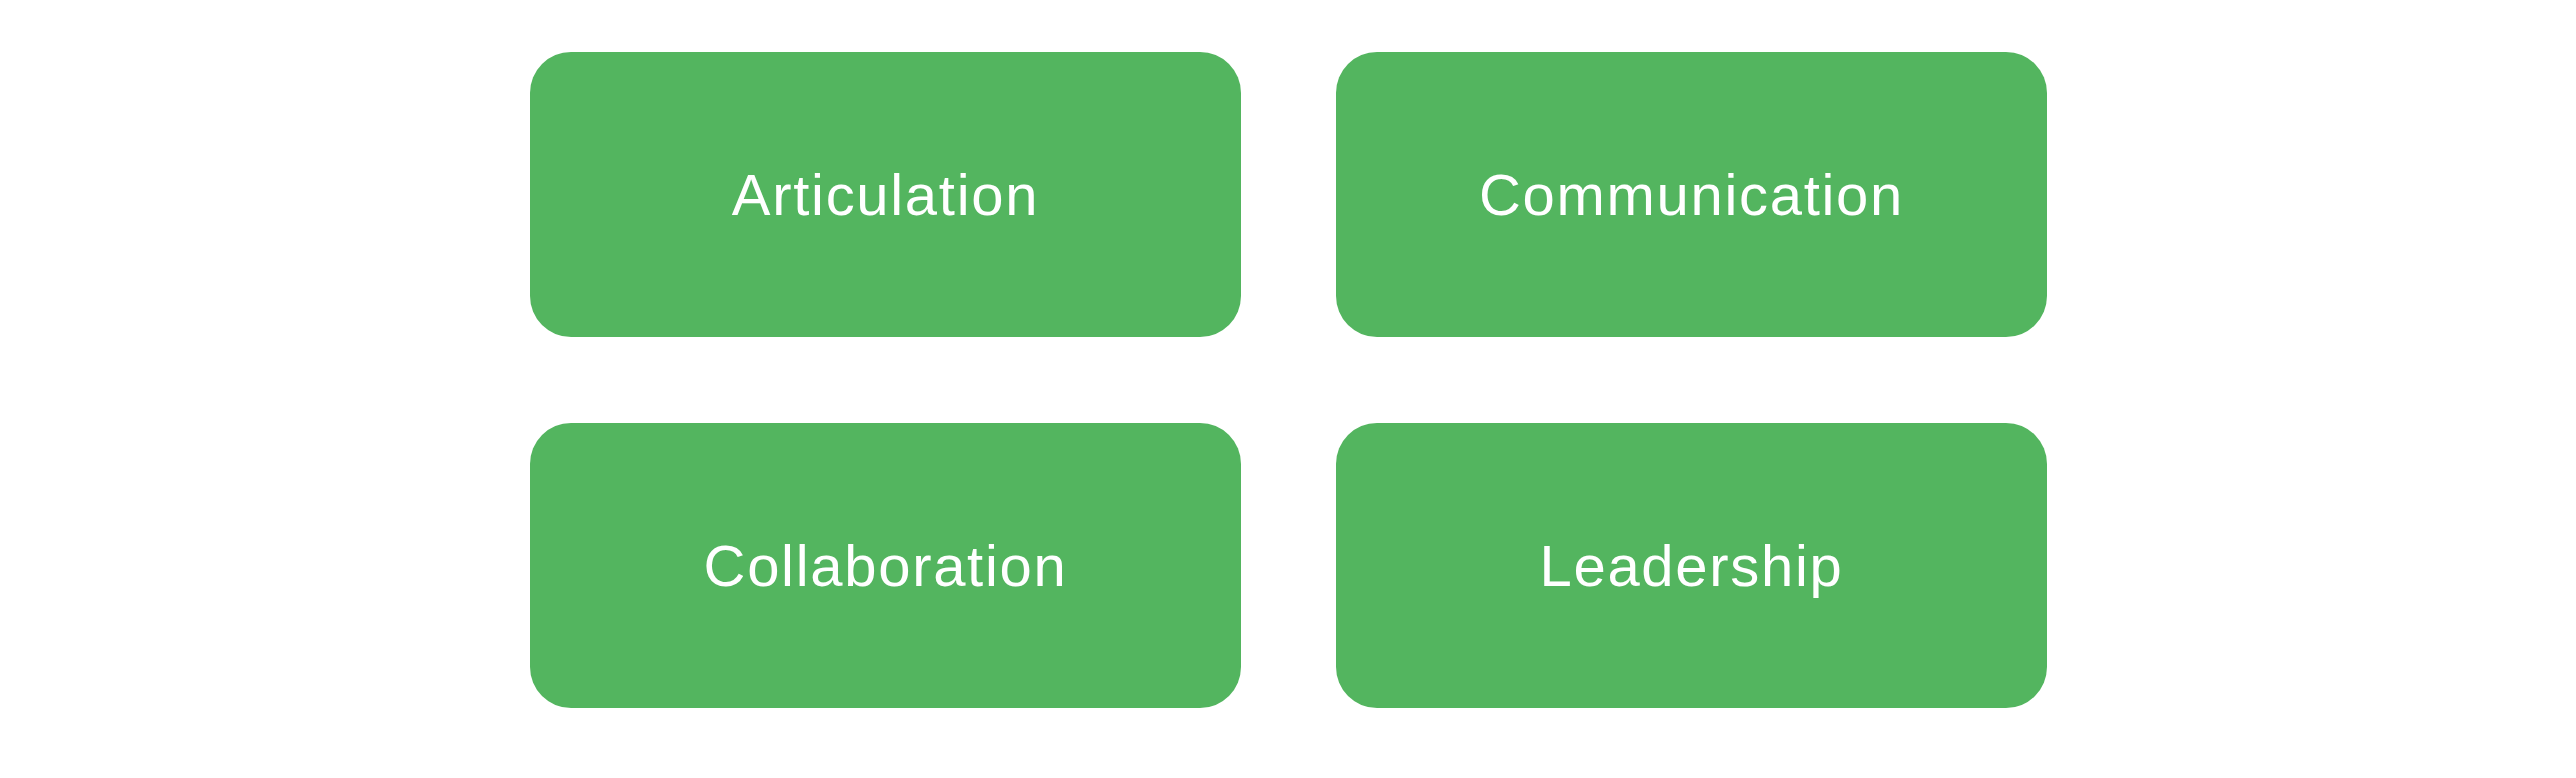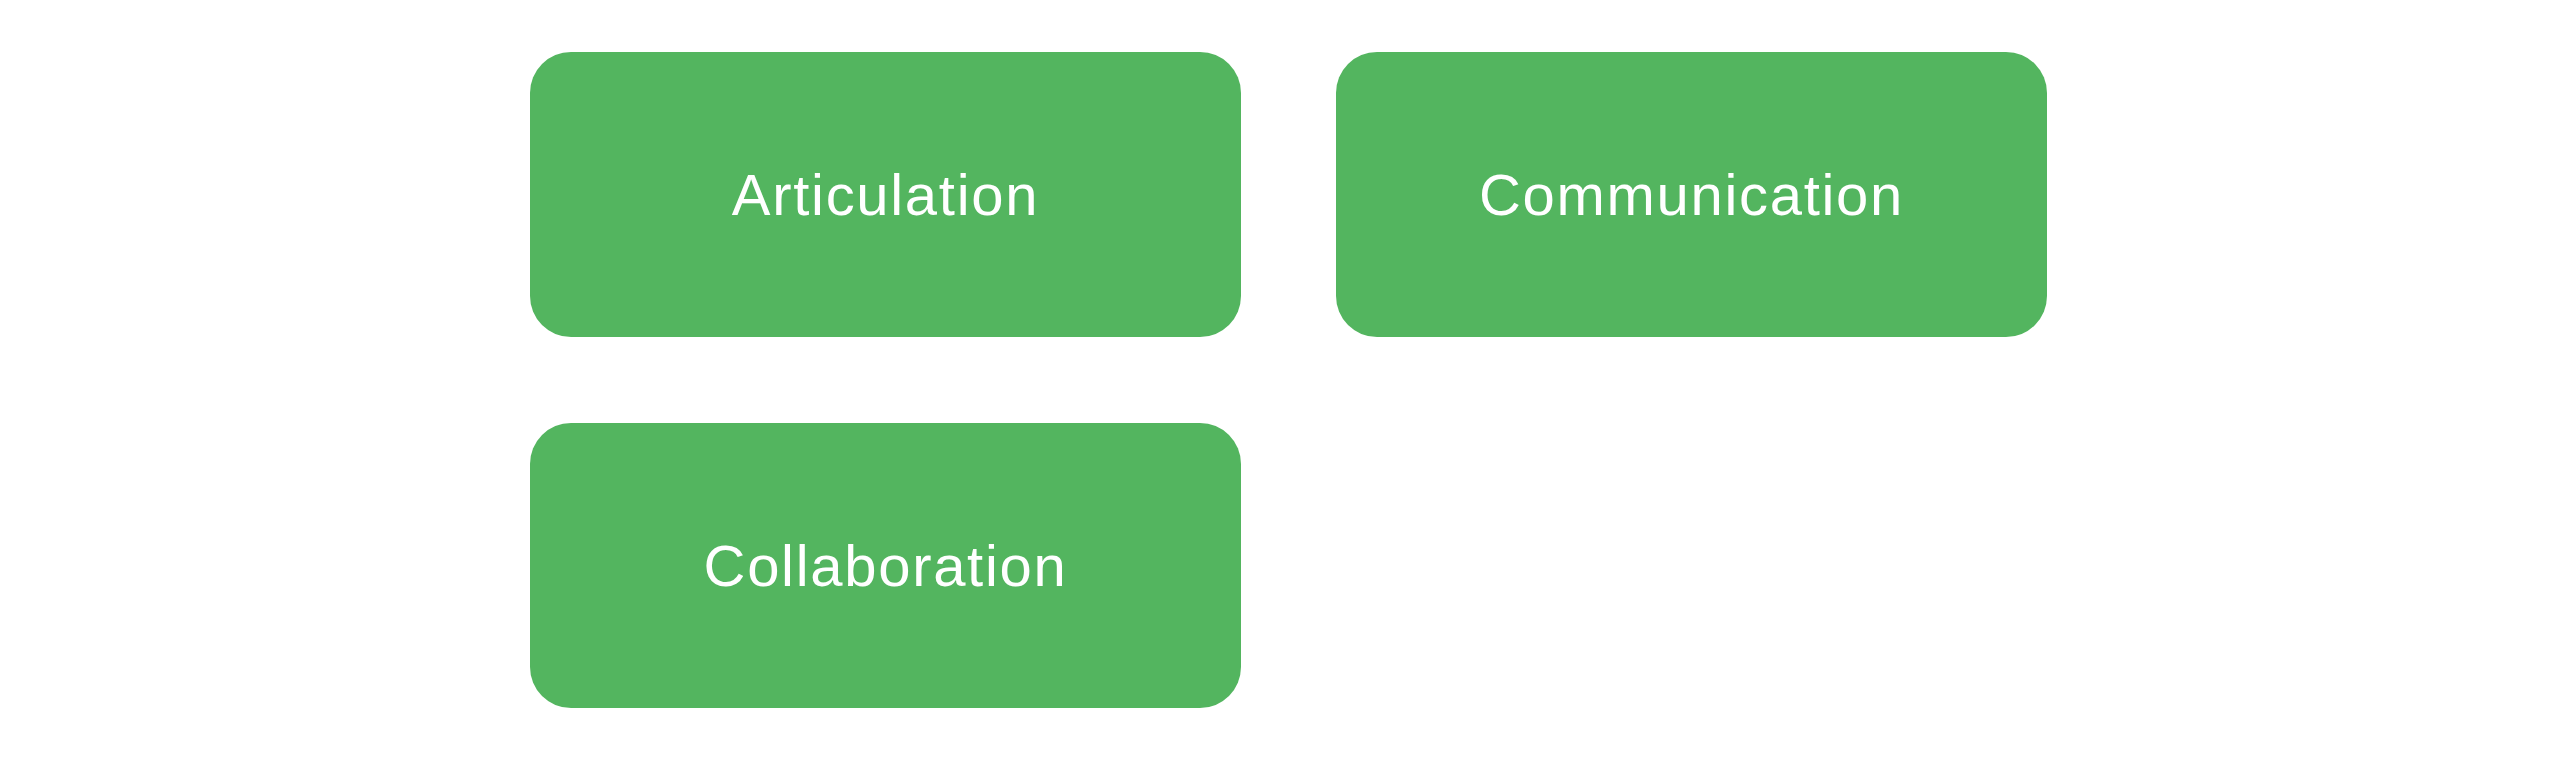--- a/index.html
+++ b/index.html
@@ -57,16 +57,19 @@
     </div>
 
     <div class="card">
       <span class="card-label">Communication</span>
     </div>
 
     <div class="card">
       <span class="card-label">Collaboration</span>
     </div>
 
+    <div class="card">
+      <span class="card-label">Leadership</span>
+    </div>
 
   </div>
 </div>
 
 
 </body></html>

